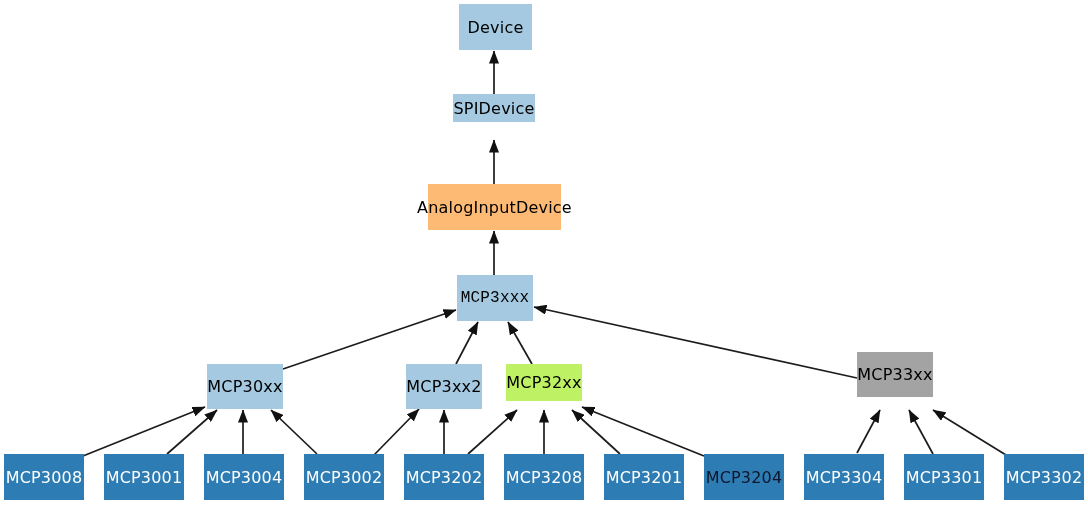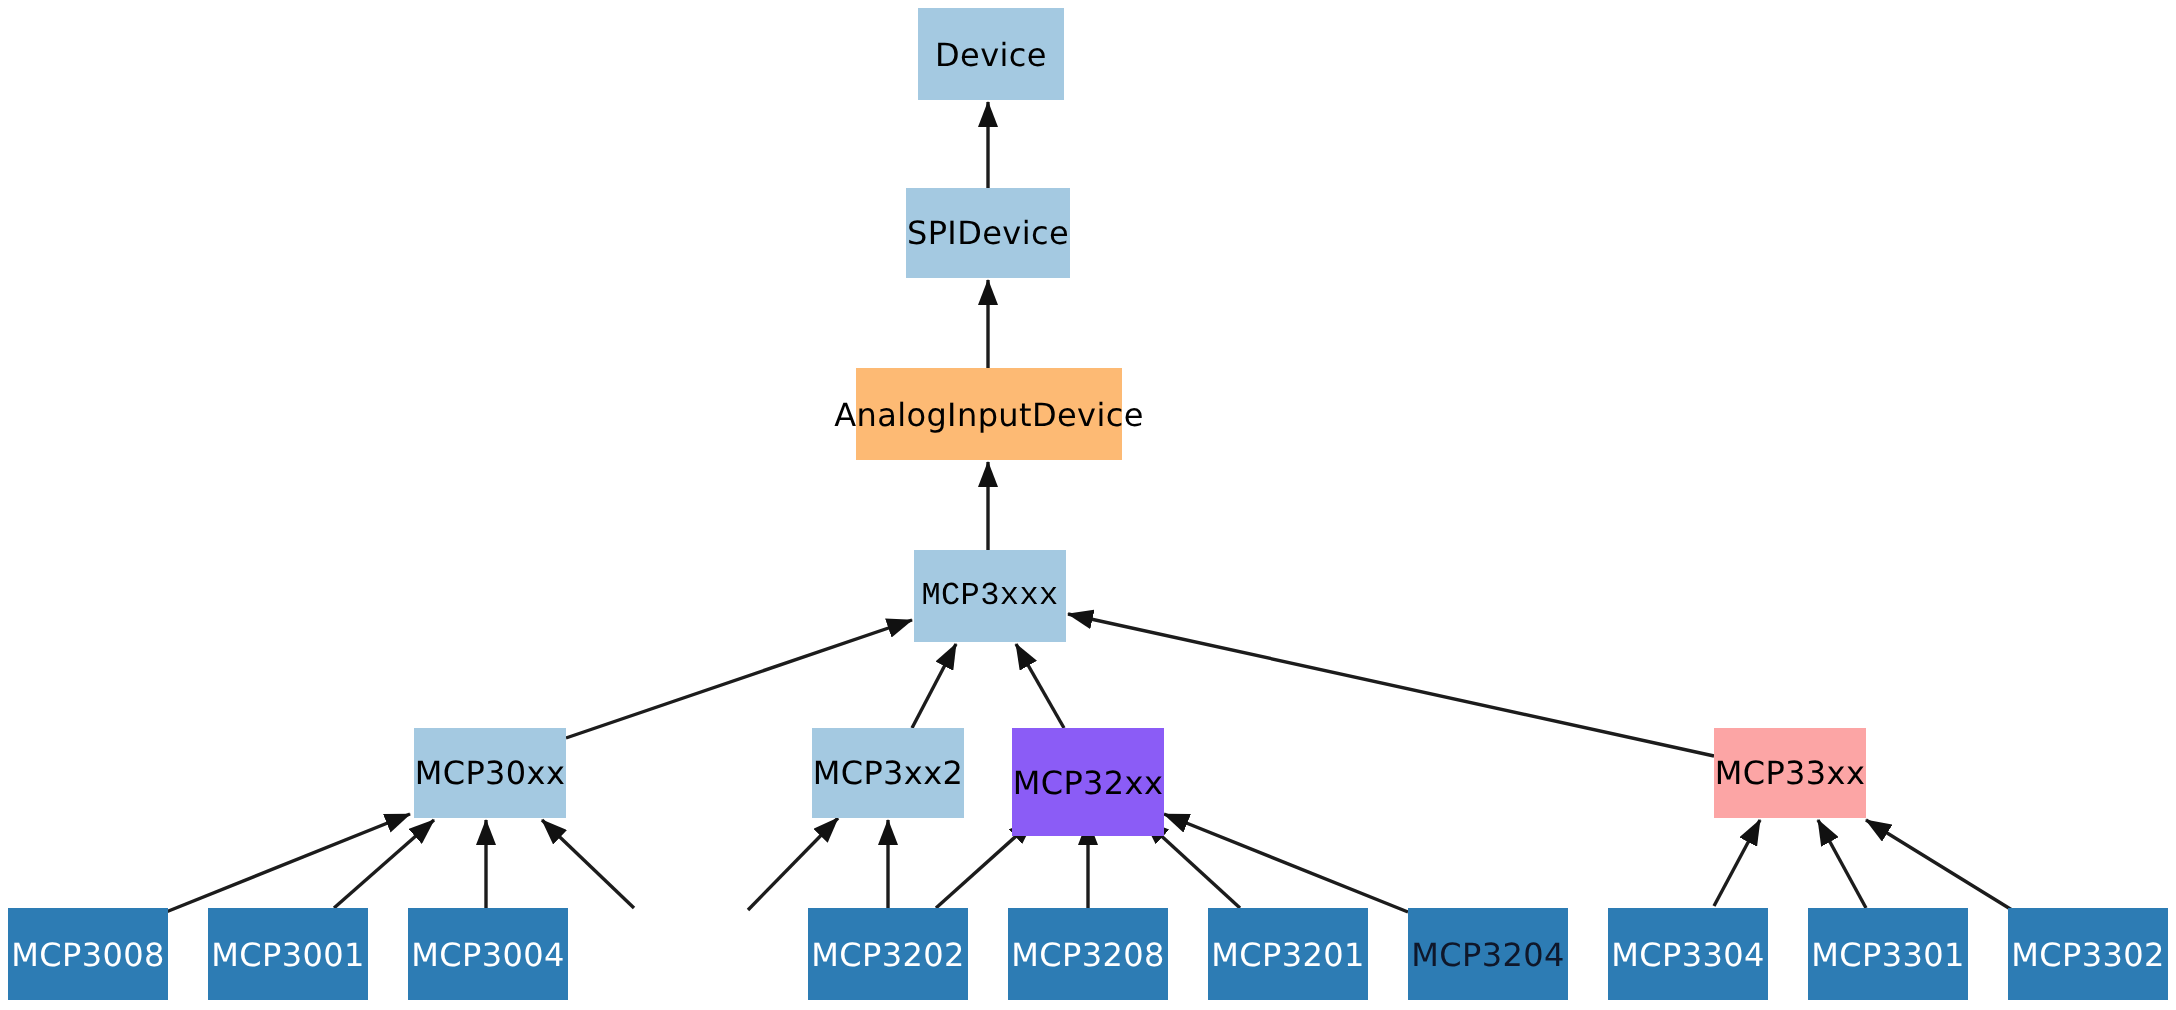--- a/index.html
+++ b/index.html
@@ -65,32 +65,33 @@
     <line x1="468" y1="454" x2="517" y2="410" marker-end="url(#arrowhead)" stroke="#1c1c1c"></line>
     <line x1="544" y1="454" x2="544" y2="410" marker-end="url(#arrowhead)" stroke="#1c1c1c"></line>
     <line x1="620" y1="454" x2="572" y2="410" marker-end="url(#arrowhead)" stroke="#1c1c1c"></line>
     <line x1="704" y1="456" x2="582" y2="407" marker-end="url(#arrowhead)" stroke="#1c1c1c"></line>
     <line x1="857" y1="453" x2="880" y2="410" marker-end="url(#arrowhead)" stroke="#1c1c1c"></line>
     <line x1="933" y1="454" x2="909" y2="410" marker-end="url(#arrowhead)" stroke="#1c1c1c"></line>
     <line x1="1006" y1="455" x2="933" y2="410" marker-end="url(#arrowhead)" stroke="#1c1c1c"></line>
   </svg>
 
   <div class="node ancestor" style="left: 459px; top: 4px; width: 73px; height: 46px; background: rgb(164, 201, 225); color: rgb(0, 0, 0);">Device</div>
-  <div class="node ancestor" style="left: 453px; top: 94px; width: 82px; height: 45px; background: rgb(164, 201, 225); color: rgb(0, 0, 0);">SPIDevice</div>
+  <div class="node ancestor" style="left: 453px; top: 94px; width: 82px; height: 28px; background: rgb(164, 201, 225); color: rgb(0, 0, 0);">SPIDevice</div>
   <div class="node ancestor" style="left: 428px; top: 184px; width: 133px; height: 46px; background: #fdba74; color: rgb(0, 0, 0);">AnalogInputDevice</div>
   <div class="node ancestor" style="left: 457px; top: 275px; width: 76px; height: 46px; background: rgb(164, 201, 225); color: rgb(0, 0, 0); font-family: Liberation Mono, monospace;">MCP3xxx</div>
 
   <div class="node ancestor" style="left: 207px; top: 364px; width: 76px; height: 45px; background: rgb(164, 201, 225); color: rgb(0, 0, 0);">MCP30xx</div>
   <div class="node ancestor" style="left: 406px; top: 364px; width: 76px; height: 45px; background: rgb(164, 201, 225); color: rgb(0, 0, 0);">MCP3xx2</div>
-  <div class="node ancestor" style="left: 506px; top: 364px; width: 76px; height: 54px; background: #8b5cf6; color: rgb(0, 0, 0);">MCP32xx</div>
-  <div class="node ancestor" style="left: 857px; top: 364px; width: 76px; height: 45px; background: #fca5a5; color: rgb(0, 0, 0);">MCP33xx</div>
+  <div class="node ancestor" style="left: 506px; top: 364px; width: 76px; height: 37px; background: #bef264; color: rgb(0, 0, 0);">MCP32xx</div>
+  <div class="node ancestor" style="left: 857px; top: 352px; width: 76px; height: 45px; background: #a3a3a3; color: rgb(0, 0, 0);">MCP33xx</div>
 
   <div class="node leaf" style="left: 4px; top: 454px; width: 80px; height: 46px; background: rgb(45, 124, 180); color: rgb(255, 255, 255);">MCP3008</div>
   <div class="node leaf" style="left: 104px; top: 454px; width: 80px; height: 46px; background: rgb(45, 124, 180); color: rgb(255, 255, 255);">MCP3001</div>
   <div class="node leaf" style="left: 204px; top: 454px; width: 80px; height: 46px; background: rgb(45, 124, 180); color: rgb(255, 255, 255);">MCP3004</div>
+  <div class="node leaf" style="left: 304px; top: 454px; width: 80px; height: 46px; background: rgb(45, 124, 180); color: rgb(255, 255, 255);">MCP3002</div>
   <div class="node leaf" style="left: 404px; top: 454px; width: 80px; height: 46px; background: rgb(45, 124, 180); color: rgb(255, 255, 255);">MCP3202</div>
   <div class="node leaf" style="left: 504px; top: 454px; width: 80px; height: 46px; background: rgb(45, 124, 180); color: rgb(255, 255, 255);">MCP3208</div>
   <div class="node leaf" style="left: 604px; top: 454px; width: 80px; height: 46px; background: rgb(45, 124, 180); color: rgb(255, 255, 255);">MCP3201</div>
   <div class="node leaf" style="left: 704px; top: 454px; width: 80px; height: 46px; background: rgb(45, 124, 180); color: #0f172a;">MCP3204</div>
   <div class="node leaf" style="left: 804px; top: 454px; width: 80px; height: 46px; background: rgb(45, 124, 180); color: rgb(255, 255, 255);">MCP3304</div>
   <div class="node leaf" style="left: 904px; top: 454px; width: 80px; height: 46px; background: rgb(45, 124, 180); color: rgb(255, 255, 255);">MCP3301</div>
   <div class="node leaf" style="left: 1004px; top: 454px; width: 80px; height: 46px; background: rgb(45, 124, 180); color: rgb(255, 255, 255);">MCP3302</div>
 
 </div>
 

